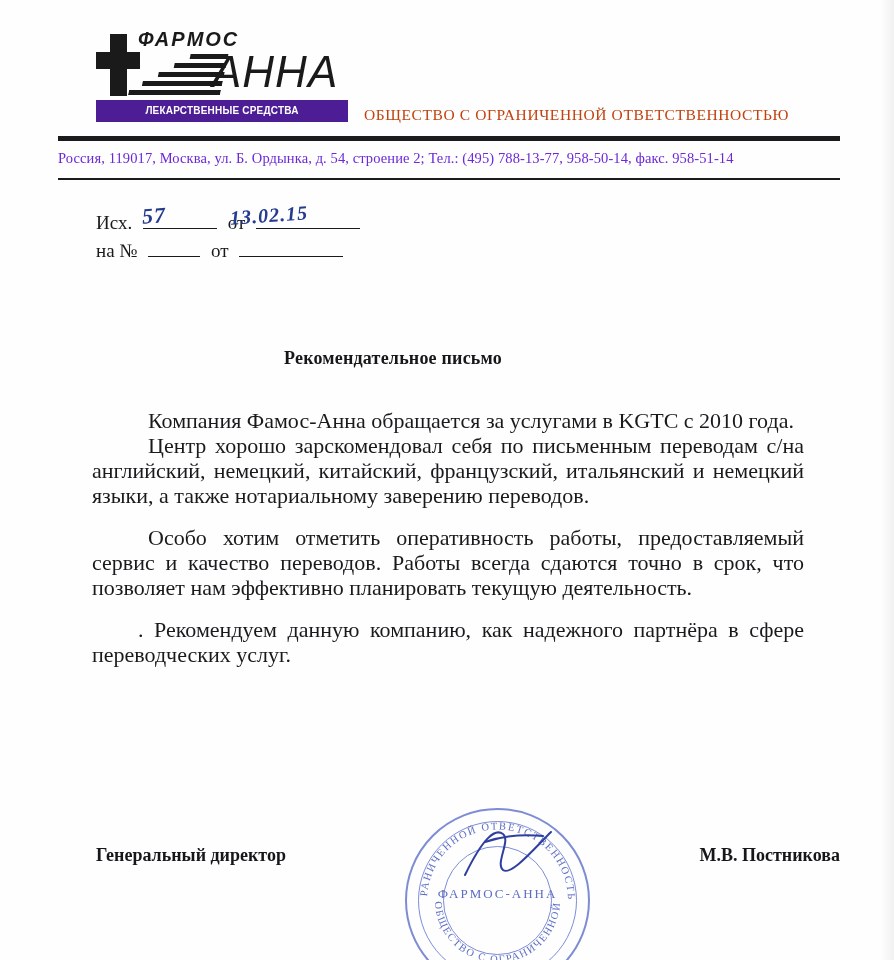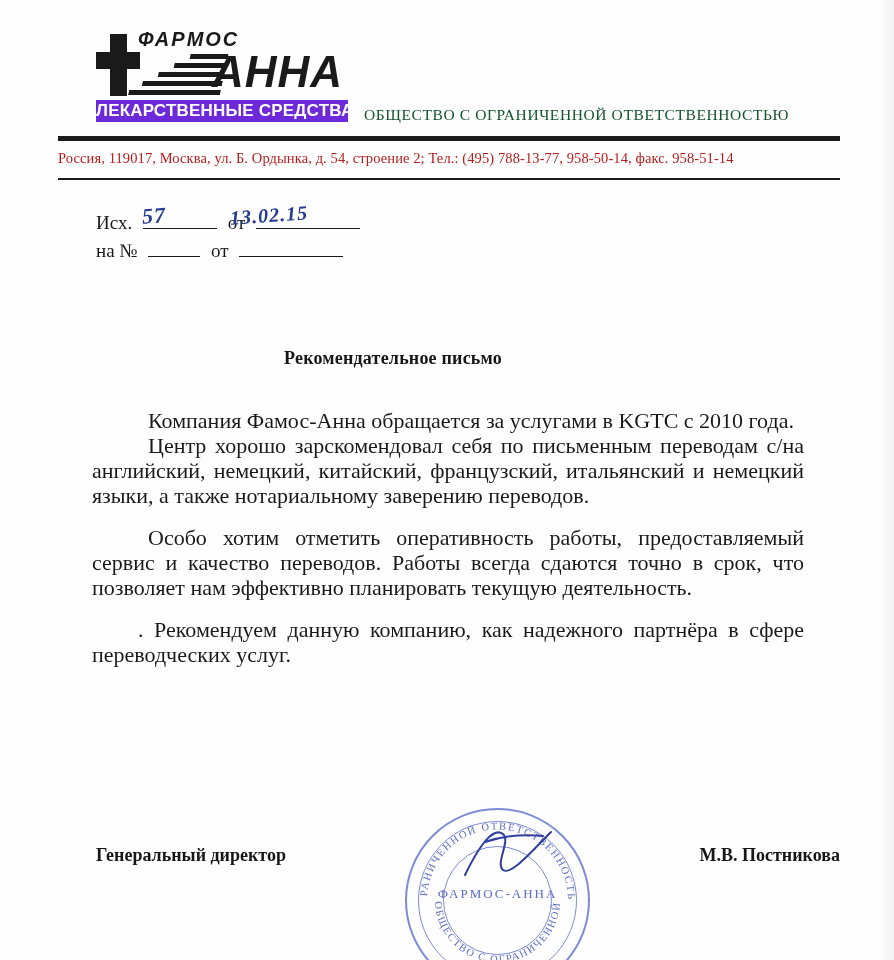--- a/index.html
+++ b/index.html
@@ -96,73 +96,73 @@
   .logo-stripes i:nth-child(2) { width: 52px; margin-left: 40px; }
   .logo-stripes i:nth-child(3) { width: 66px; margin-left: 26px; }
   .logo-stripes i:nth-child(4) { width: 80px; margin-left: 12px; }
   .logo-stripes i:nth-child(5) { width: 92px; margin-left: 0; }
 
   .logo-main-word {
     position: absolute;
     left: 116px;
     top: 26px;
     font-family: "Liberation Sans", sans-serif;
-    font-weight: bold;
+    font-weight: normal;
     font-style: italic;
     font-size: 44px;
     line-height: 48px;
     letter-spacing: 1px;
     color: #1a1a1a;
   }
 
   .logo-tagline {
     position: absolute;
     left: 0;
     top: 78px;
     width: 252px;
     height: 22px;
-    background: #6d28d9;
+    background: #4c1d95;
     color: #ffffff;
     font-family: "Liberation Sans", sans-serif;
     font-weight: bold;
-    font-size: 17px;
+    font-size: 10px;
     letter-spacing: 0.2px;
     line-height: 22px;
     text-align: center;
     white-space: nowrap;
   }
 
   .company-type {
     position: absolute;
     left: 364px;
     top: 106px;
     font-family: "Liberation Serif", serif;
     font-size: 15.5px;
     letter-spacing: 0.6px;
-    color: #14532d;
+    color: #c2410c;
     white-space: nowrap;
     text-align: center;
   }
 
   .rule-thick {
     position: absolute;
     left: 58px;
     top: 136px;
     width: 782px;
     height: 5px;
     background: #1b1b1e;
   }
 
   .address-line {
     position: absolute;
     left: 58px;
     top: 150px;
     width: 782px;
     font-size: 14.5px;
-    color: #b91c1c;
+    color: #6d28d9;
     white-space: nowrap;
     letter-spacing: 0.1px;
   }
 
   .rule-thin {
     position: absolute;
     left: 58px;
     top: 178px;
     width: 782px;
     height: 2px;

